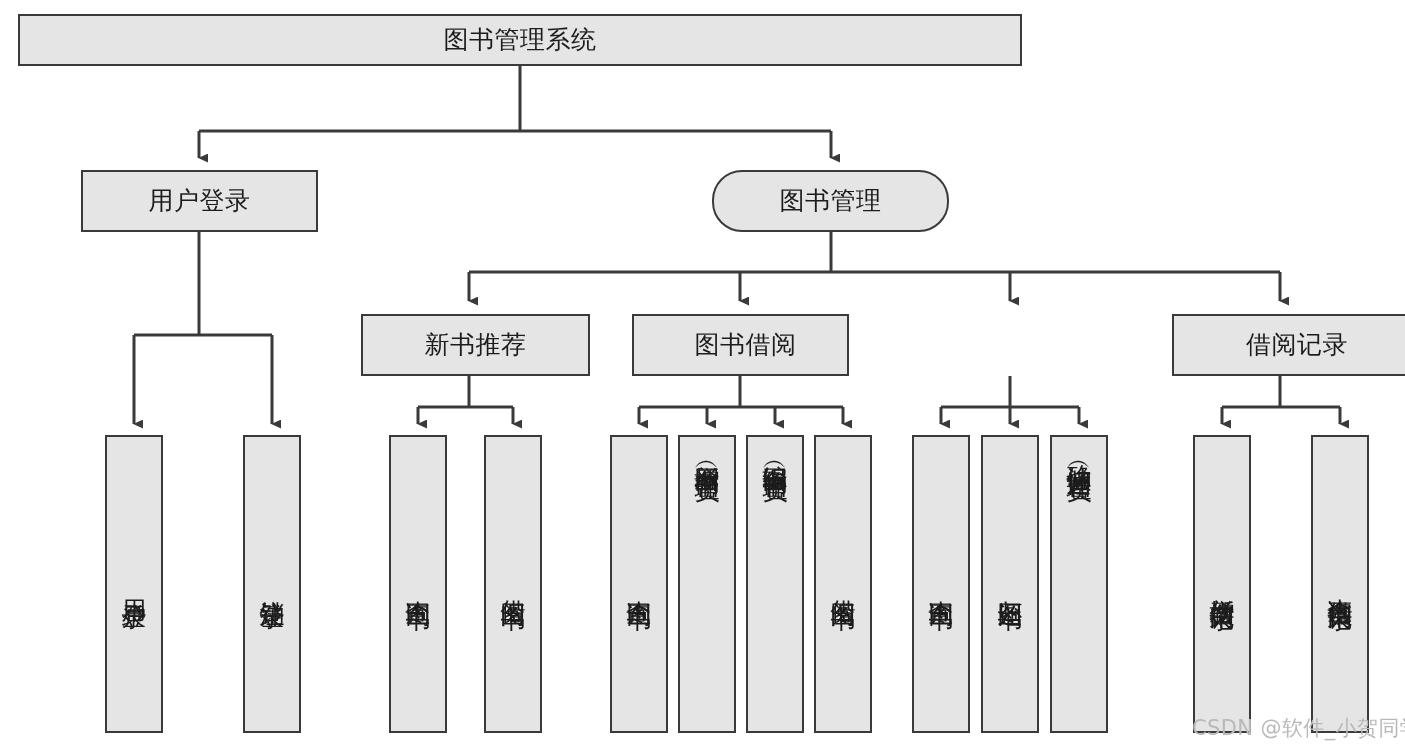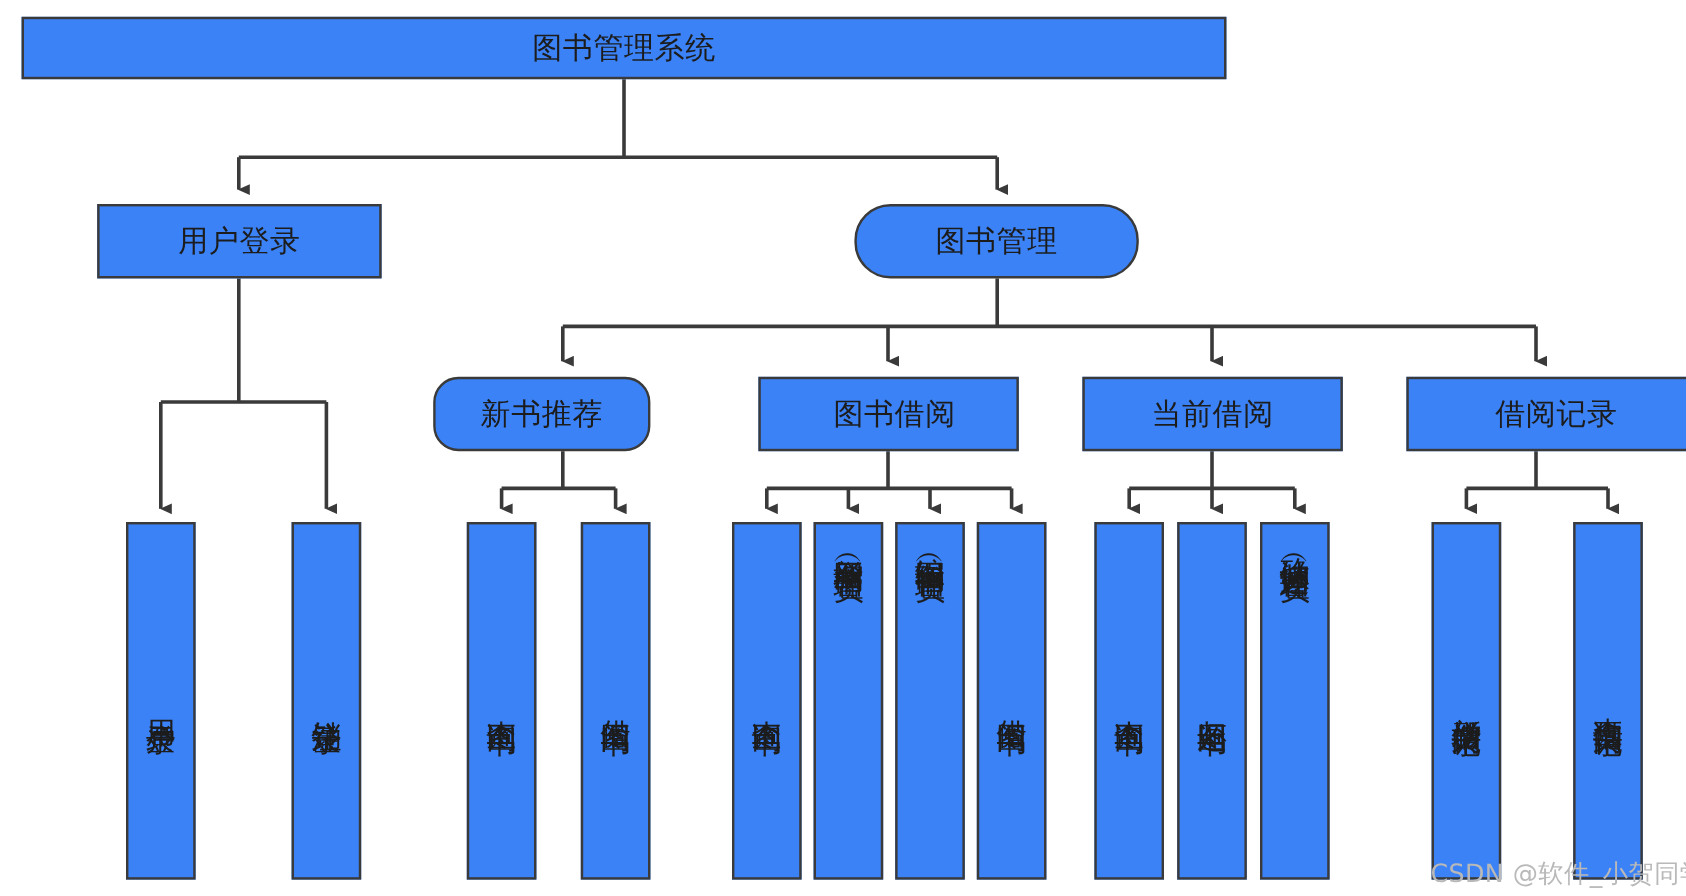--- a/index.html
+++ b/index.html
@@ -23,21 +23,21 @@
     left: 0;
     top: 0;
     width: 1405px;
     height: 747px;
     pointer-events: none;
   }
   .node {
     position: absolute;
     box-sizing: border-box;
     border: 2px solid #3a3a3a;
-    background: #3b82f6;
+    background: #e5e5e5;
     display: flex;
     align-items: center;
     justify-content: center;
     color: #1c1c1c;
     line-height: 1.18;
   }
   .node .label {
     display: block;
     text-align: center;
     white-space: pre-line;
@@ -136,29 +136,26 @@
     <span class="label">图书管理系统</span>
   </div>
 
   <div class="node horiz" style="left:81px; top:170px; width:237px; height:62px;">
     <span class="label">用户登录</span>
   </div>
   <div class="node horiz" style="left:712px; top:170px; width:237px; height:62px;border-radius:30px;">
     <span class="label">图书管理</span>
   </div>
 
-  <div class="node horiz" style="left:361px; top:314px; width:181px; height:62px;border-radius:21px;">
+  <div class="node horiz" style="left:361px; top:314px; width:229px; height:62px;">
     <span class="label">新书推荐</span>
   </div>
   <div class="node horiz" style="left:632px; top:314px; width:217px; height:62px;padding-left:10px;">
     <span class="label">图书借阅</span>
   </div>
-  <div class="node horiz" style="left:902px; top:314px; width:217px; height:62px;">
-    <span class="label">当前借阅</span>
-  </div>
   <div class="node horiz" style="left:1172px; top:314px; width:250px; height:62px;">
     <span class="label">借阅记录</span>
   </div>
 
   <div class="node vert center-text" style="left:105px; top:435px; width:58px; height:298px;">
     <span class="label">用户登录</span>
   </div>
   <div class="node vert center-text" style="left:243px; top:435px; width:58px; height:298px;">
     <span class="label">注销登录</span>
   </div>

